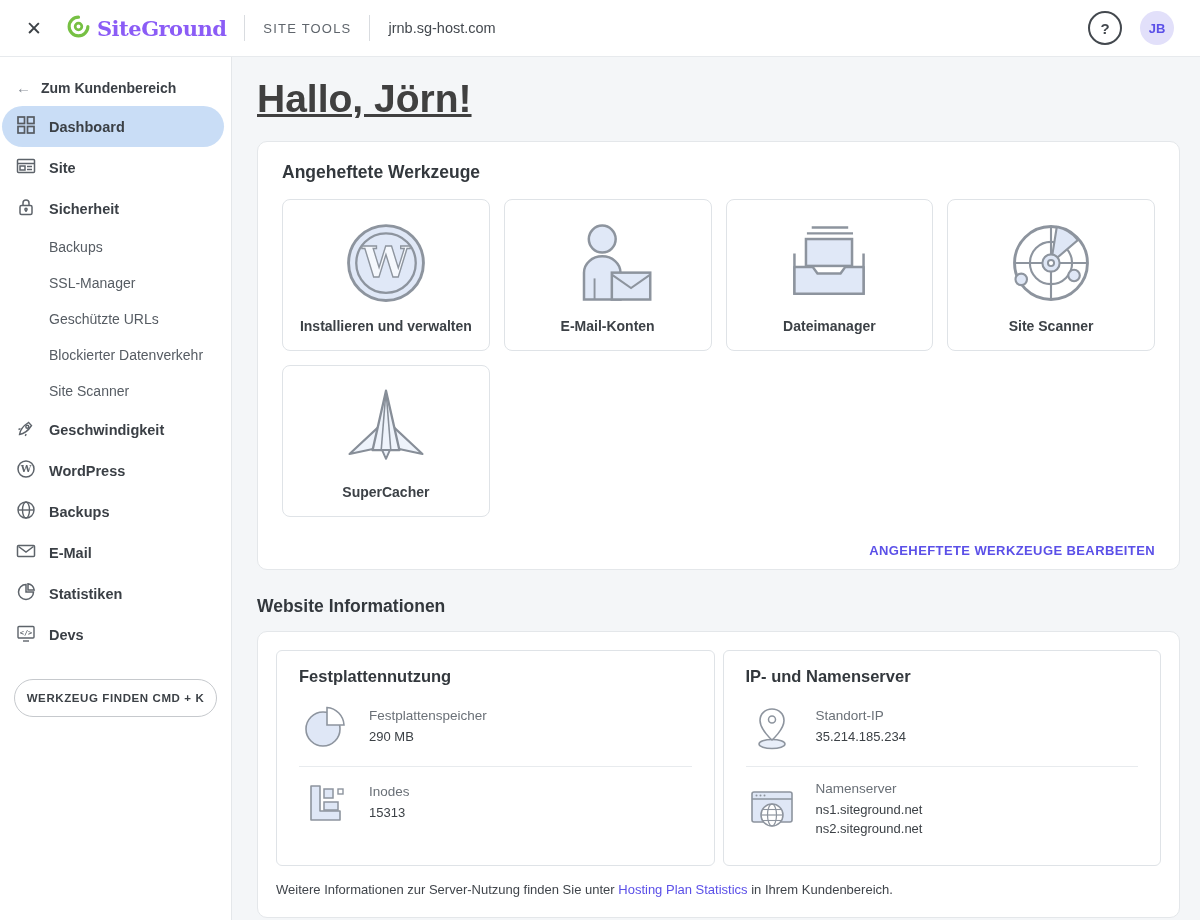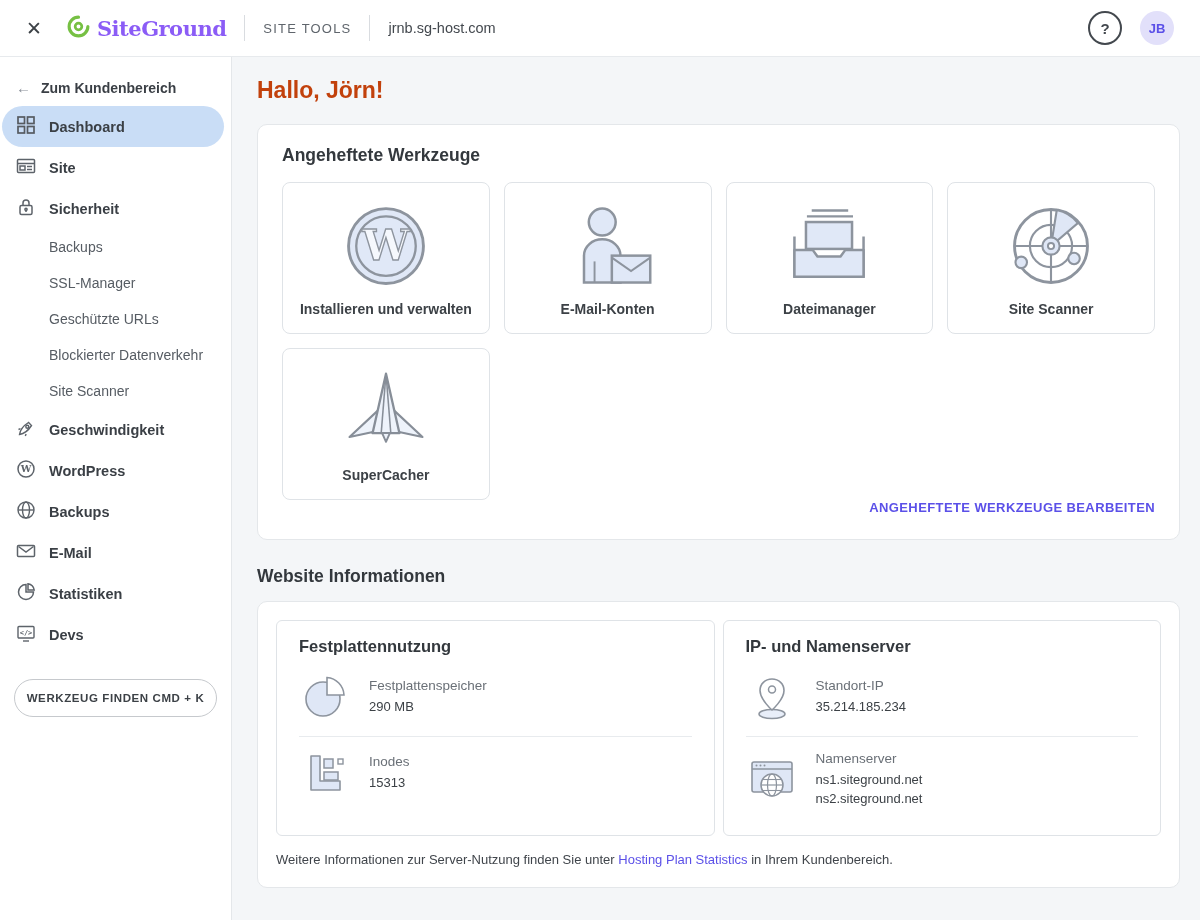--- a/index.html
+++ b/index.html
@@ -36,31 +36,31 @@
   .nav-item.selected { background:#c9ddf6; border-radius:22px; margin:0 7px 0 2px;
                        padding:9px 14px; }
   .nav-item svg { flex:0 0 20px; }
   .sub-item { padding:10px 16px 10px 49px; font-size:14px; color:#565c63; cursor:pointer; }
   .find-tool { margin:24px 14px 0; border:1px solid #c6c9cd; border-radius:22px;
                padding:12px 6px; text-align:center; font-size:11.5px; font-weight:bold;
                letter-spacing:0.6px; color:#3c4146; cursor:pointer; background:#fff; }
 
   
   .main { margin:57px 0 0 233px; padding:12px 20px 0 24px; }
-  .greeting { font-size:23px; font-weight:bold; color:#c2410c; margin:8px 0 20px; }
+  .greeting { font-size:39px; font-weight:bold; color:#404040; margin:8px 0 20px;text-decoration:underline; }
   .card { background:#fff; border:1px solid #e4e7ea; border-radius:10px; }
-  .card-pinned { padding:20px 24px 24px; }
+  .card-pinned { padding:20px 24px 11px; }
   .card-title { font-size:17.5px; font-weight:bold; color:#33383d; }
   .tiles { display:grid; grid-template-columns:repeat(4,1fr); gap:14px; margin-top:16px; }
   .tile { border:1px solid #dfe3e7; border-radius:8px; height:152px; background:#fff;
           display:flex; flex-direction:column; align-items:center; justify-content:flex-end;
           padding-bottom:16px; cursor:pointer; }
   .tile-icon { flex:1; display:flex; align-items:center; justify-content:center; padding-top:10px; }
   .tile-label { font-size:14px; font-weight:bold; color:#3c4146; }
-  .edit-link { text-align:right; font-size:13px; font-weight:bold;
+  .edit-link { text-align:right; margin-top:26px; font-size:13px; font-weight:bold;
                letter-spacing:0.4px; color:#5b50e8; cursor:pointer; }
   .section-title { font-size:17.5px; font-weight:bold; color:#33383d; margin:26px 0 14px; }
   .card-info { padding:18px 18px 20px; }
   .info-grid { display:grid; grid-template-columns:1fr 1fr; gap:8px; }
   .info-card { border:1px solid #dfe3e7; border-radius:6px; padding:16px 22px 10px; background:#fff; }
   .info-card-title { font-size:16.5px; font-weight:bold; color:#33383d; margin-bottom:4px; }
   .info-row { display:flex; align-items:center; gap:18px; padding:14px 0 16px; }
   .info-row + .info-row { border-top:1px solid #e8ebee; }
   .info-icon { flex:0 0 52px; display:flex; justify-content:center; }
   .info-label { font-size:13.5px; color:#6a7077; margin-bottom:5px; }

